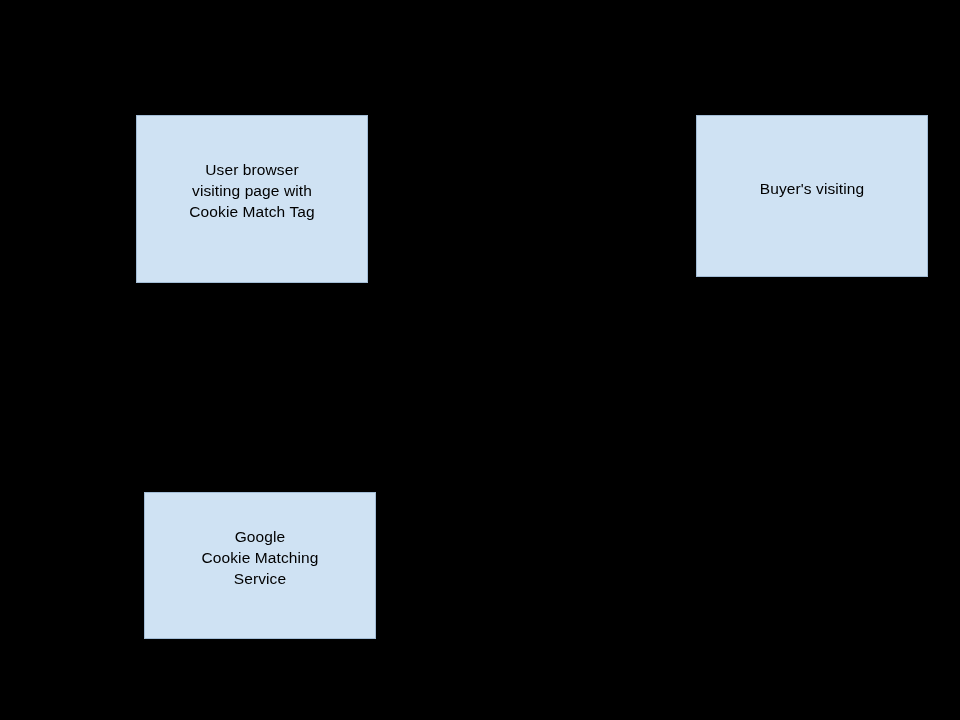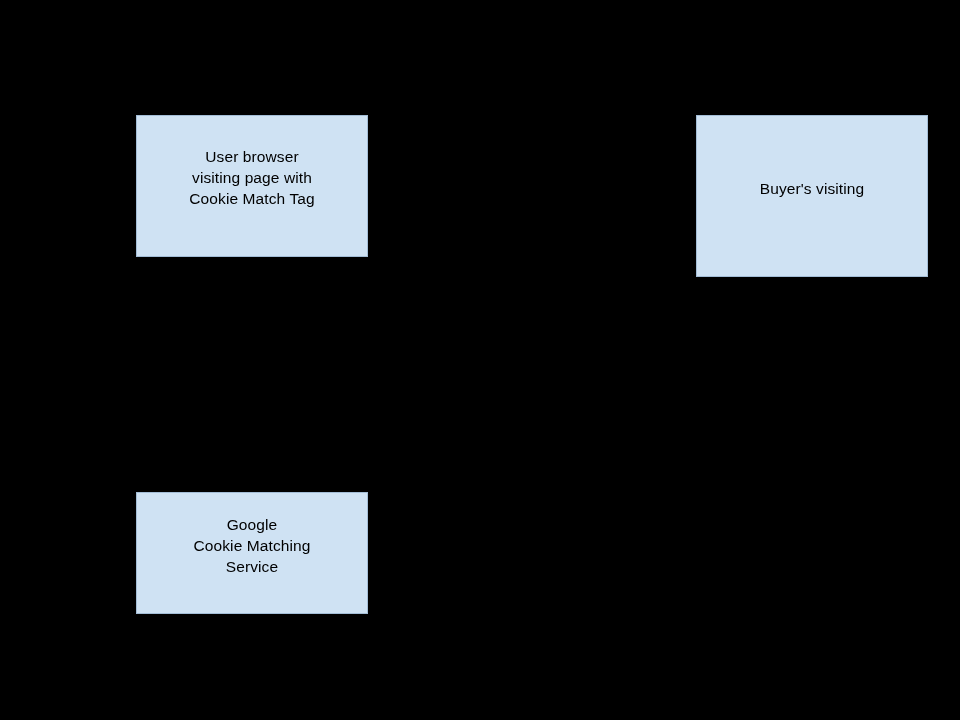--- a/index.html
+++ b/index.html
@@ -35,39 +35,39 @@
     line-height: 21px;
     letter-spacing: 0.1px;
     white-space: pre-line;
     padding: 0 6px;
   }
   
   #node-user-browser {
     left: 136px;
     top: 115px;
     width: 232px;
-    height: 142px;
+    height: 168px;
   }
   #node-user-browser .node-label {
     transform: translateY(-9px);
   }
   #node-buyers-service {
     left: 696px;
     top: 115px;
     width: 232px;
     height: 162px;
   }
   #node-buyers-service .node-label {
     transform: translateY(-8px);
   }
   #node-google-cookie-matching-service {
-    left: 136px;
+    left: 144px;
     top: 492px;
     width: 232px;
-    height: 122px;
+    height: 147px;
   }
   #node-google-cookie-matching-service .node-label {
     transform: translateY(-8px);
   }
   
   .edge-layer {
     position: absolute;
     left: 0;
     top: 0;
     width: 960px;

